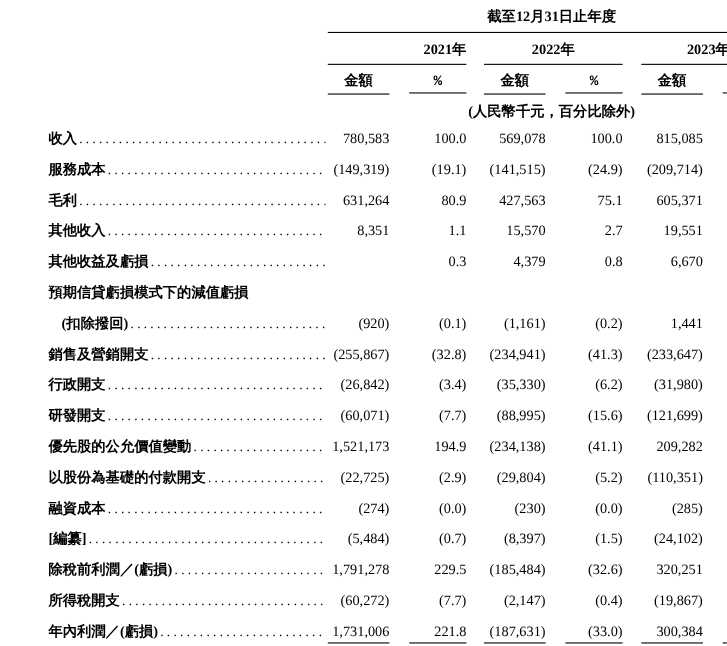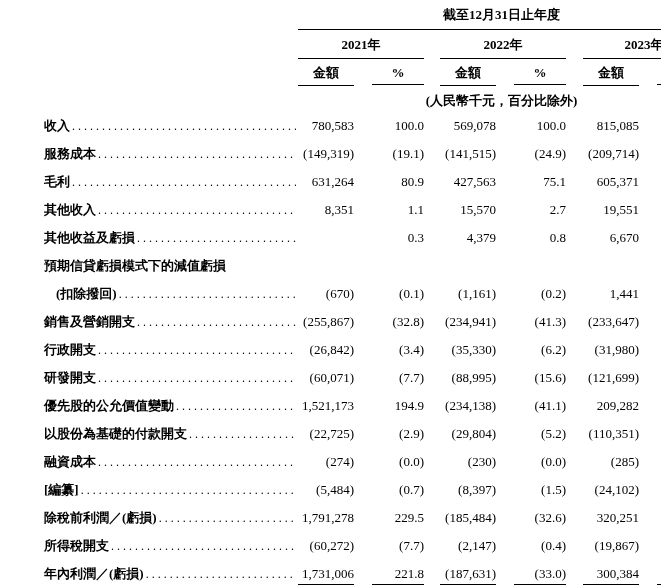--- a/index.html
+++ b/index.html
@@ -15,22 +15,22 @@
     align-items:baseline;
   }
   
   .c-label{grid-column:1/3;display:flex;align-items:baseline;min-width:0;}
   .v1{grid-column:3;} .v2{grid-column:5;} .v3{grid-column:7;}
   .v4{grid-column:9;} .v5{grid-column:11;} .v6{grid-column:13;}
   .num{text-align:right;white-space:nowrap;}
   
   .h-title{grid-column:3/14;text-align:center;font-weight:bold;padding-bottom:5px;border-bottom:1.5px solid #000;}
   .h-year{text-align:center;font-weight:bold;padding:6px 0 4px 0;border-bottom:1.5px solid #000;}
-  .hy1{grid-column:3/6;} .hy2{grid-column:7/10;} .hy3{grid-column:11/14;}
-  .h-col{text-align:center;font-weight:bold;padding:5px 0 3px 0;border-bottom:1.5px solid #000;}
+  .hy1{grid-column:3/6;text-align:right;} .hy2{grid-column:7/10;} .hy3{grid-column:11/14;}
+  .h-col{text-align:center;font-weight:bold;padding:5px 0 3px 0;border-bottom:1.5px solid #000;font-family:Liberation Mono, monospace;}
   .h-note{grid-column:3/14;text-align:center;font-weight:bold;padding:6px 0 2px 0;}
   
   .row .cell{padding:6px 0;line-height:16px;}
   .row-label-text{font-weight:bold;white-space:nowrap;}
   .row-label-text.indent{padding-left:12px;}
   .leader{flex:1;min-width:0;overflow:hidden;white-space:nowrap;margin:0 2px;}
   .leader::after{
     content:"....................................................................................................";
     letter-spacing:3px;font-size:12px;
   }
@@ -142,21 +142,21 @@
     <div class="cell v4"></div>
     <div class="cell v5"></div>
     <div class="cell v6"></div>
   </div>
 
   <div class="grid row">
     <div class="c-label cell">
       <span class="row-label-text indent">(扣除撥回)</span>
       <span class="leader"></span>
     </div>
-    <div class="num cell v1">(670)</div>
+    <div class="num cell v1">(920)</div>
     <div class="num cell v2">(0.1)</div>
     <div class="num cell v3">(1,161)</div>
     <div class="num cell v4">(0.2)</div>
     <div class="num cell v5">1,441</div>
     <div class="num cell v6">0.2</div>
   </div>
 
   <div class="grid row">
     <div class="c-label cell">
       <span class="row-label-text">銷售及營銷開支</span>

